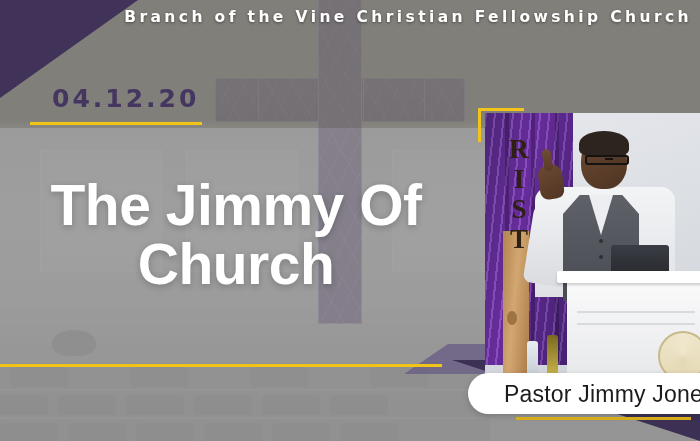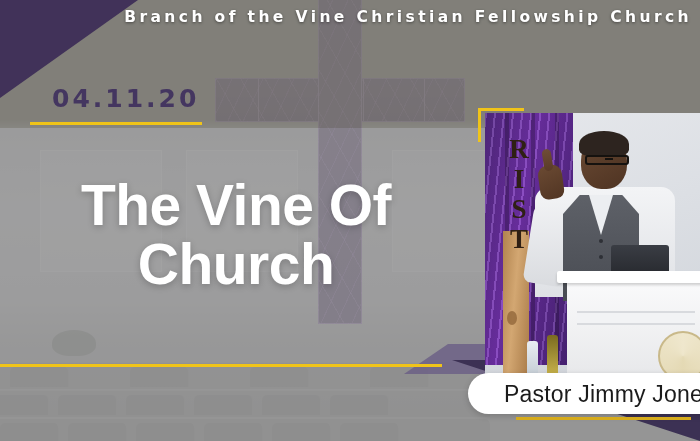--- a/index.html
+++ b/index.html
@@ -349,24 +349,24 @@
 
   <div class="wedge-tl"></div>
   <div class="wedge-br-light"></div>
   <div class="wedge-br2"></div>
 
   <div class="rule-mid"></div>
   <div class="rule-date"></div>
 
   <div class="church-name">Branch of the Vine Christian Fellowship Church</div>
 
-  <div class="date-text">04.11.20</div>
+  <div class="date-text">04.12.20</div>
 
   <div class="sermon-title">
-    <div>The Vine Of</div>
+    <div>The Jimmy Of</div>
     <div>Church</div>
   </div>
 
   <div class="photo-bracket"></div>
   <div class="photo-frame">
     <div class="ph-wall"></div>
     <div class="ph-wall-line" style="top:186px;"></div>
 
     <div class="ph-banner">
       <div class="ph-banner-fold" style="left:20px;"></div>

